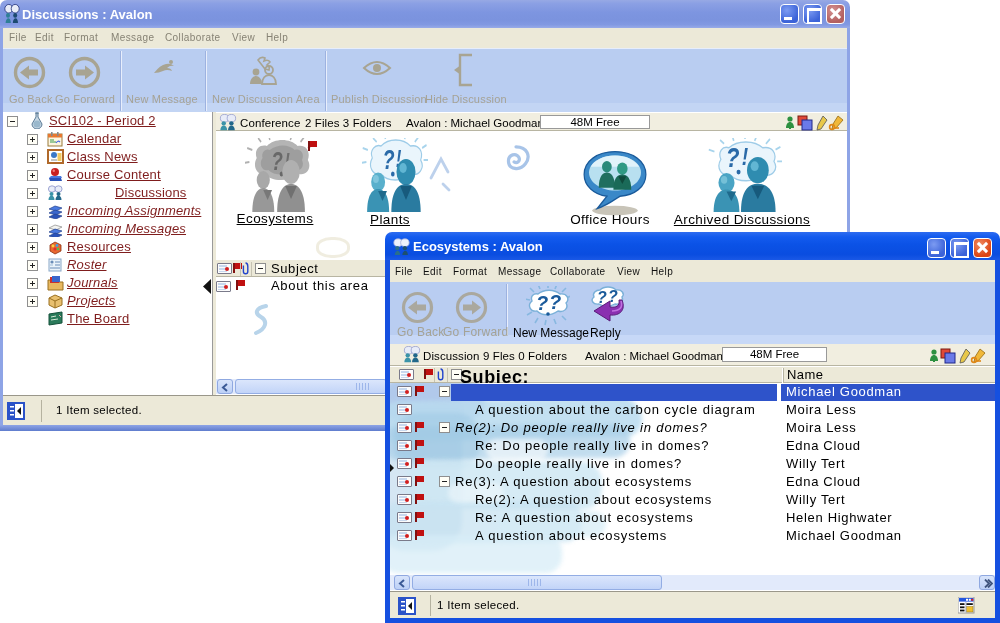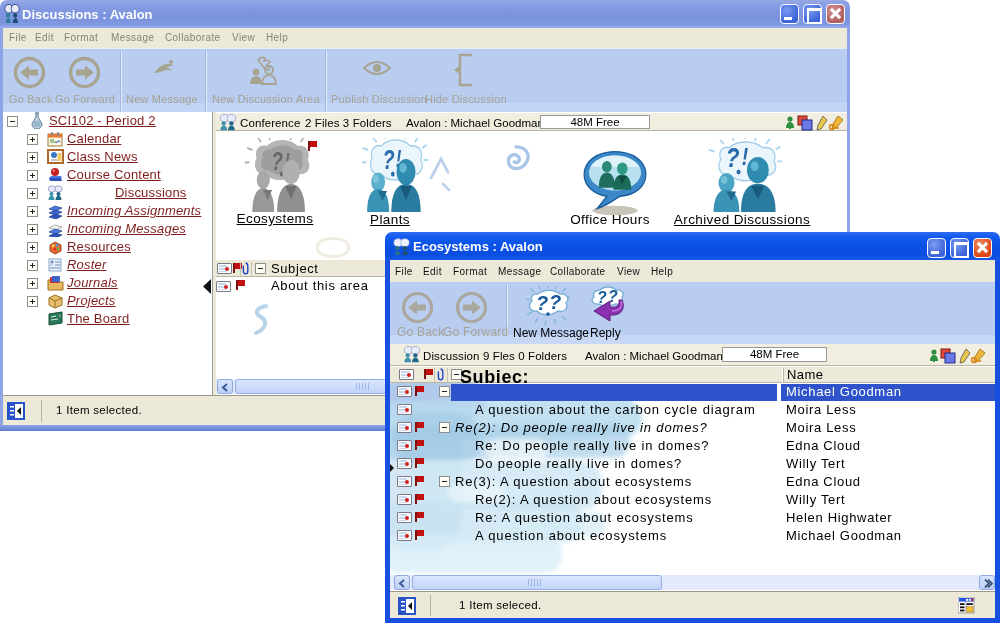--- a/index.html
+++ b/index.html
@@ -555,21 +555,21 @@
   <div class="sbar" style="left:5px;top:359px;width:605px;height:27px;border-top:1px solid #9a978a;">
     <svg class="abs" style="left:8px;top:5px;" width="18" height="18" viewBox="0 0 18 18">
       <rect x="1" y="1" width="16" height="16" fill="#fff" stroke="#2a52c8" stroke-width="2"></rect>
       <rect x="2" y="2" width="6" height="14" fill="#2a52c8"></rect>
       <path d="M14 5 L10 9 L14 13 Z" fill="#111"></path>
       <rect x="3" y="4" width="4" height="1.5" fill="#fff"></rect>
         <rect x="3" y="8" width="4" height="1.5" fill="#fff"></rect>
         <rect x="3" y="12" width="4" height="1.5" fill="#fff"></rect>
     </svg>
     <div class="vln" style="left:40px;top:3px;height:21px;"></div>
-    <span style="position:absolute;left:69px;top:7px;letter-spacing:.3px;">1 Item seleced.</span>
+    <span style="position:absolute;left:47px;top:7px;letter-spacing:.3px;">1 Item seleced.</span>
     <svg class="abs" style="left:568px;top:5px;" width="17" height="17" viewBox="0 0 17 17">
       <rect x="0" y="0" width="16" height="16" fill="#fff" stroke="#9a9a9a"></rect>
       <rect x="1" y="1" width="14.5" height="3.6" fill="#2255dd"></rect>
       <rect x="8" y="1.8" width="2" height="2" fill="#fff"></rect>
         <rect x="10.8" y="1.8" width="2" height="2" fill="#fff"></rect>
         <rect x="13.2" y="1.8" width="2" height="2" fill="#e02020"></rect>
       <rect x="2" y="6.2" width="4.5" height="1.8" fill="#111"></rect>
         <rect x="2" y="9.4" width="4.5" height="1.8" fill="#111"></rect>
         <rect x="2" y="12.6" width="4.5" height="1.8" fill="#111"></rect>
       <rect x="8.2" y="6.2" width="6.6" height="1.8" fill="#111"></rect>

